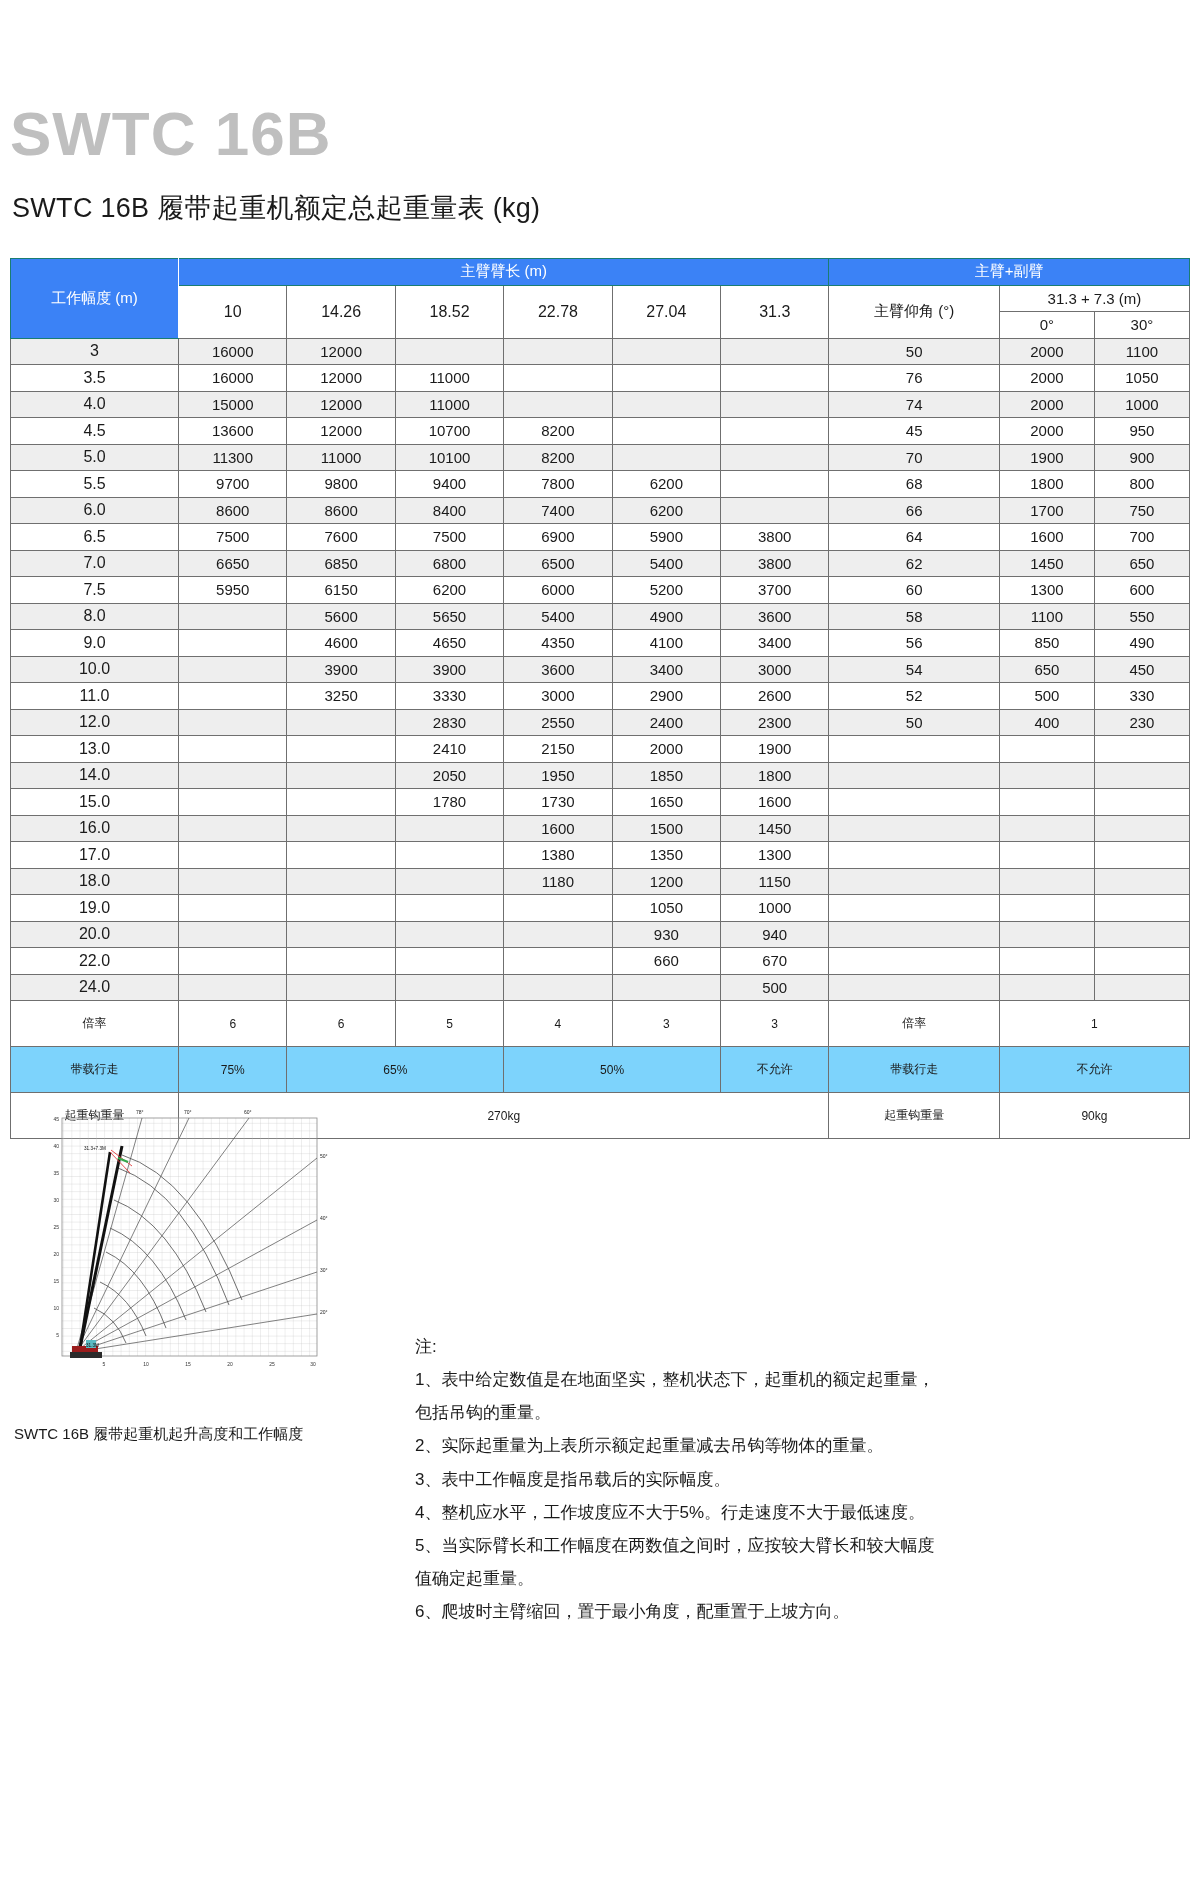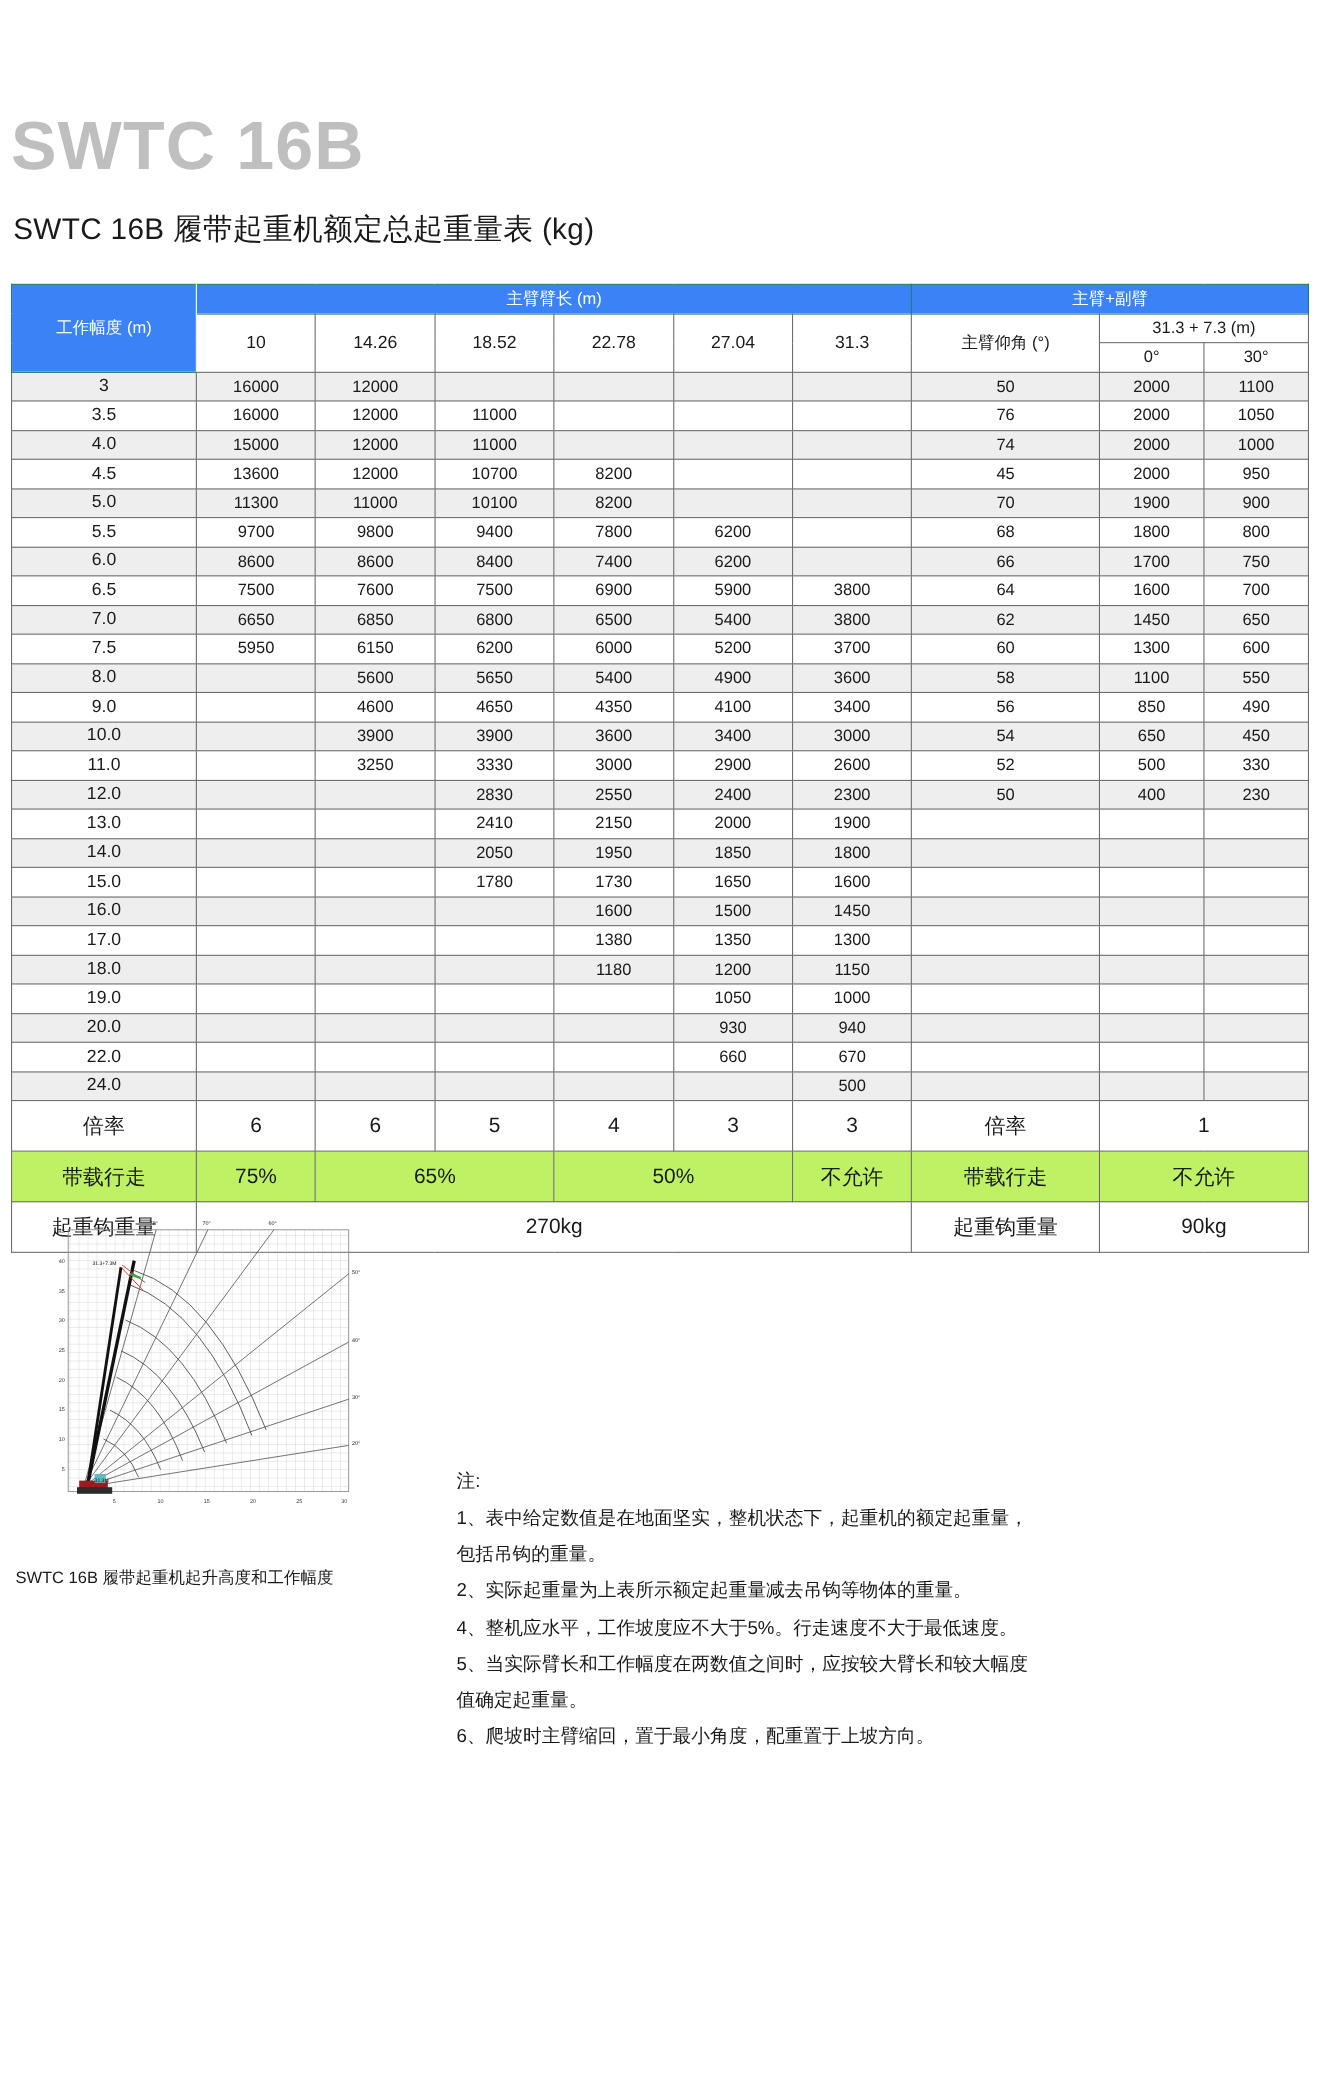--- a/index.html
+++ b/index.html
@@ -81,23 +81,23 @@
     font-weight: 400;
     font-size: 15px;
   }
   tr.alt td { background: #eeeeee; }
   tr.white td { background: #ffffff; }
   td.rowhdr { font-size: 16px; }
   td.val { font-size: 15px; }
 
   tr.foot td {
     height: 46px;
-    font-size: 19px;
-  }
-  tr.foot-alt td { background: #bef264; text-align: center; }
+    font-size: 12px;
+  }
+  tr.foot-alt td { background: #7dd3fc; text-align: center; }
   tr.foot-w td { background: #ffffff; }
   .thickline td { border-top: 2px solid #5a5a5a; }
 
   
   col.c0 { width: 138px; }
   col.cm { width: 89px; }
   col.cang { width: 140px; }
   col.cjib { width: 78px; }
 
   
@@ -578,18 +578,19 @@
       </g>
     </svg>
   </div>
 
   <div class="chart-caption">SWTC 16B 履带起重机起升高度和工作幅度</div>
 
   <div class="notes">
     <div class="nline">注:</div>
     <div class="nline">1、表中给定数值是在地面坚实，整机状态下，起重机的额定起重量，包括吊钩的重量。</div>
     <div class="nline">2、实际起重量为上表所示额定起重量减去吊钩等物体的重量。</div>
+    <div class="nline">3、表中工作幅度是指吊载后的实际幅度。</div>
     <div class="nline">4、整机应水平，工作坡度应不大于5%。行走速度不大于最低速度。</div>
     <div class="nline">5、当实际臂长和工作幅度在两数值之间时，应按较大臂长和较大幅度值确定起重量。</div>
     <div class="nline">6、爬坡时主臂缩回，置于最小角度，配重置于上坡方向。</div>
   </div>
 
 </div>
 
 </body></html>

